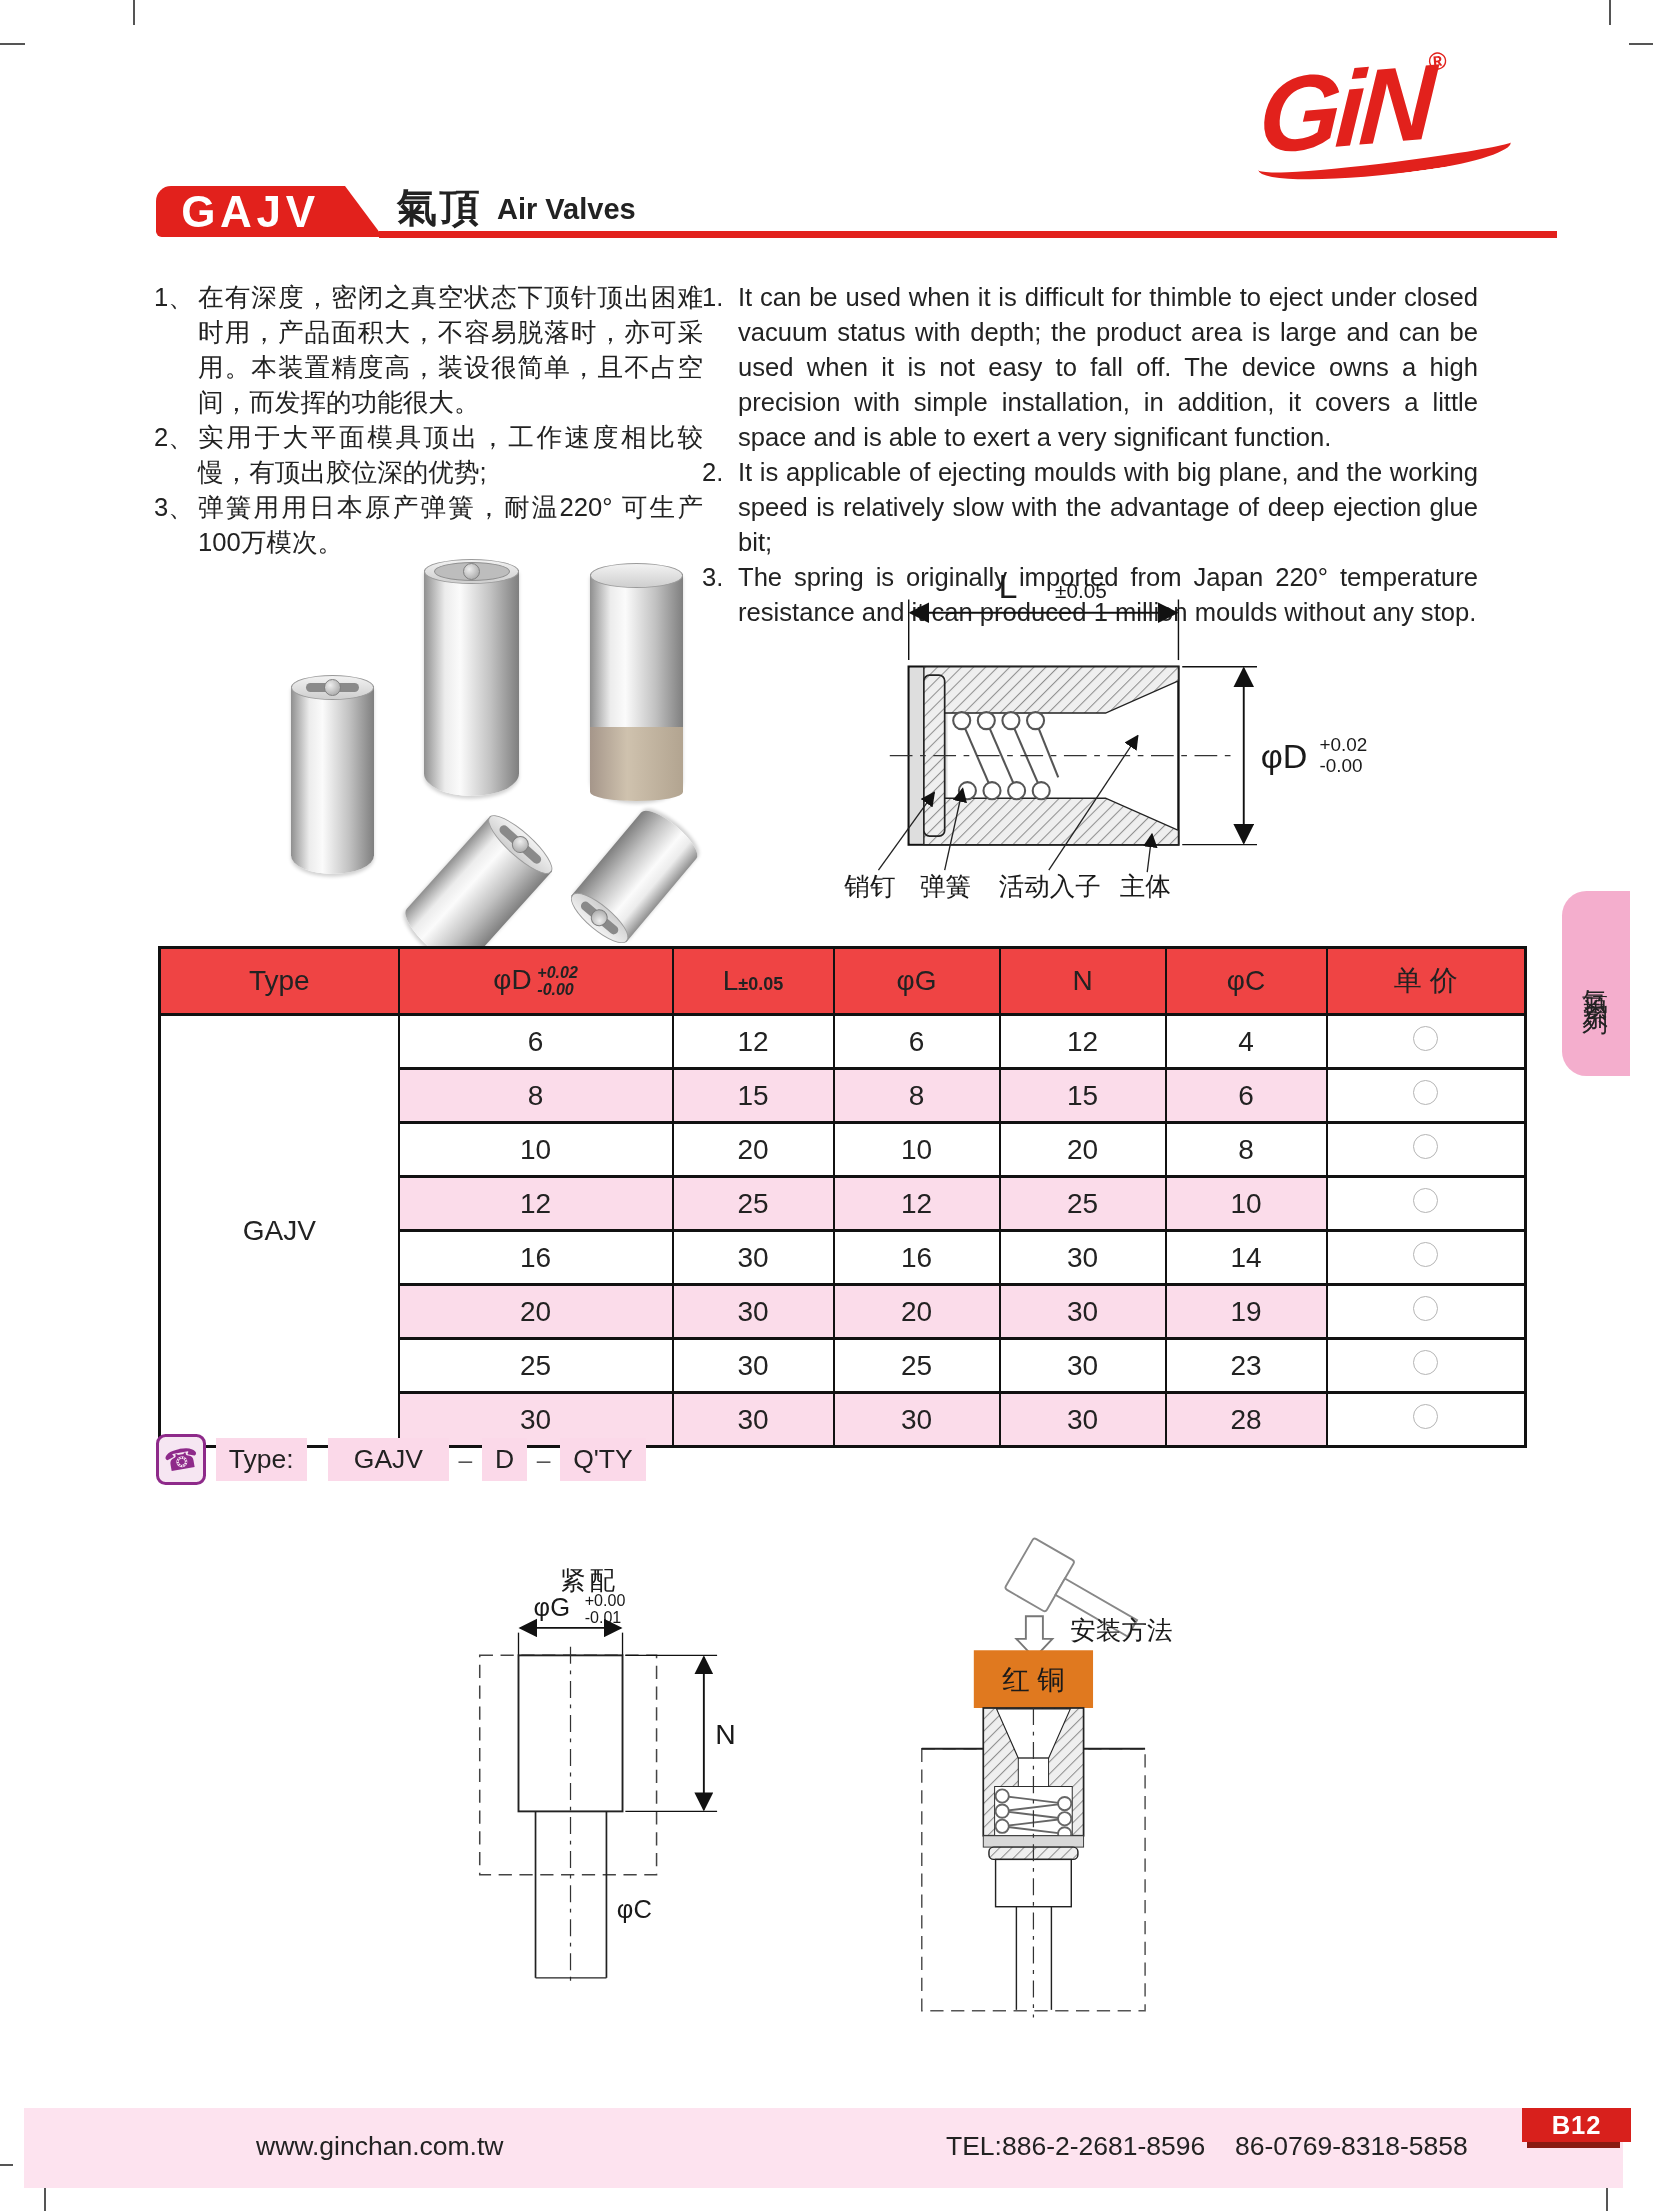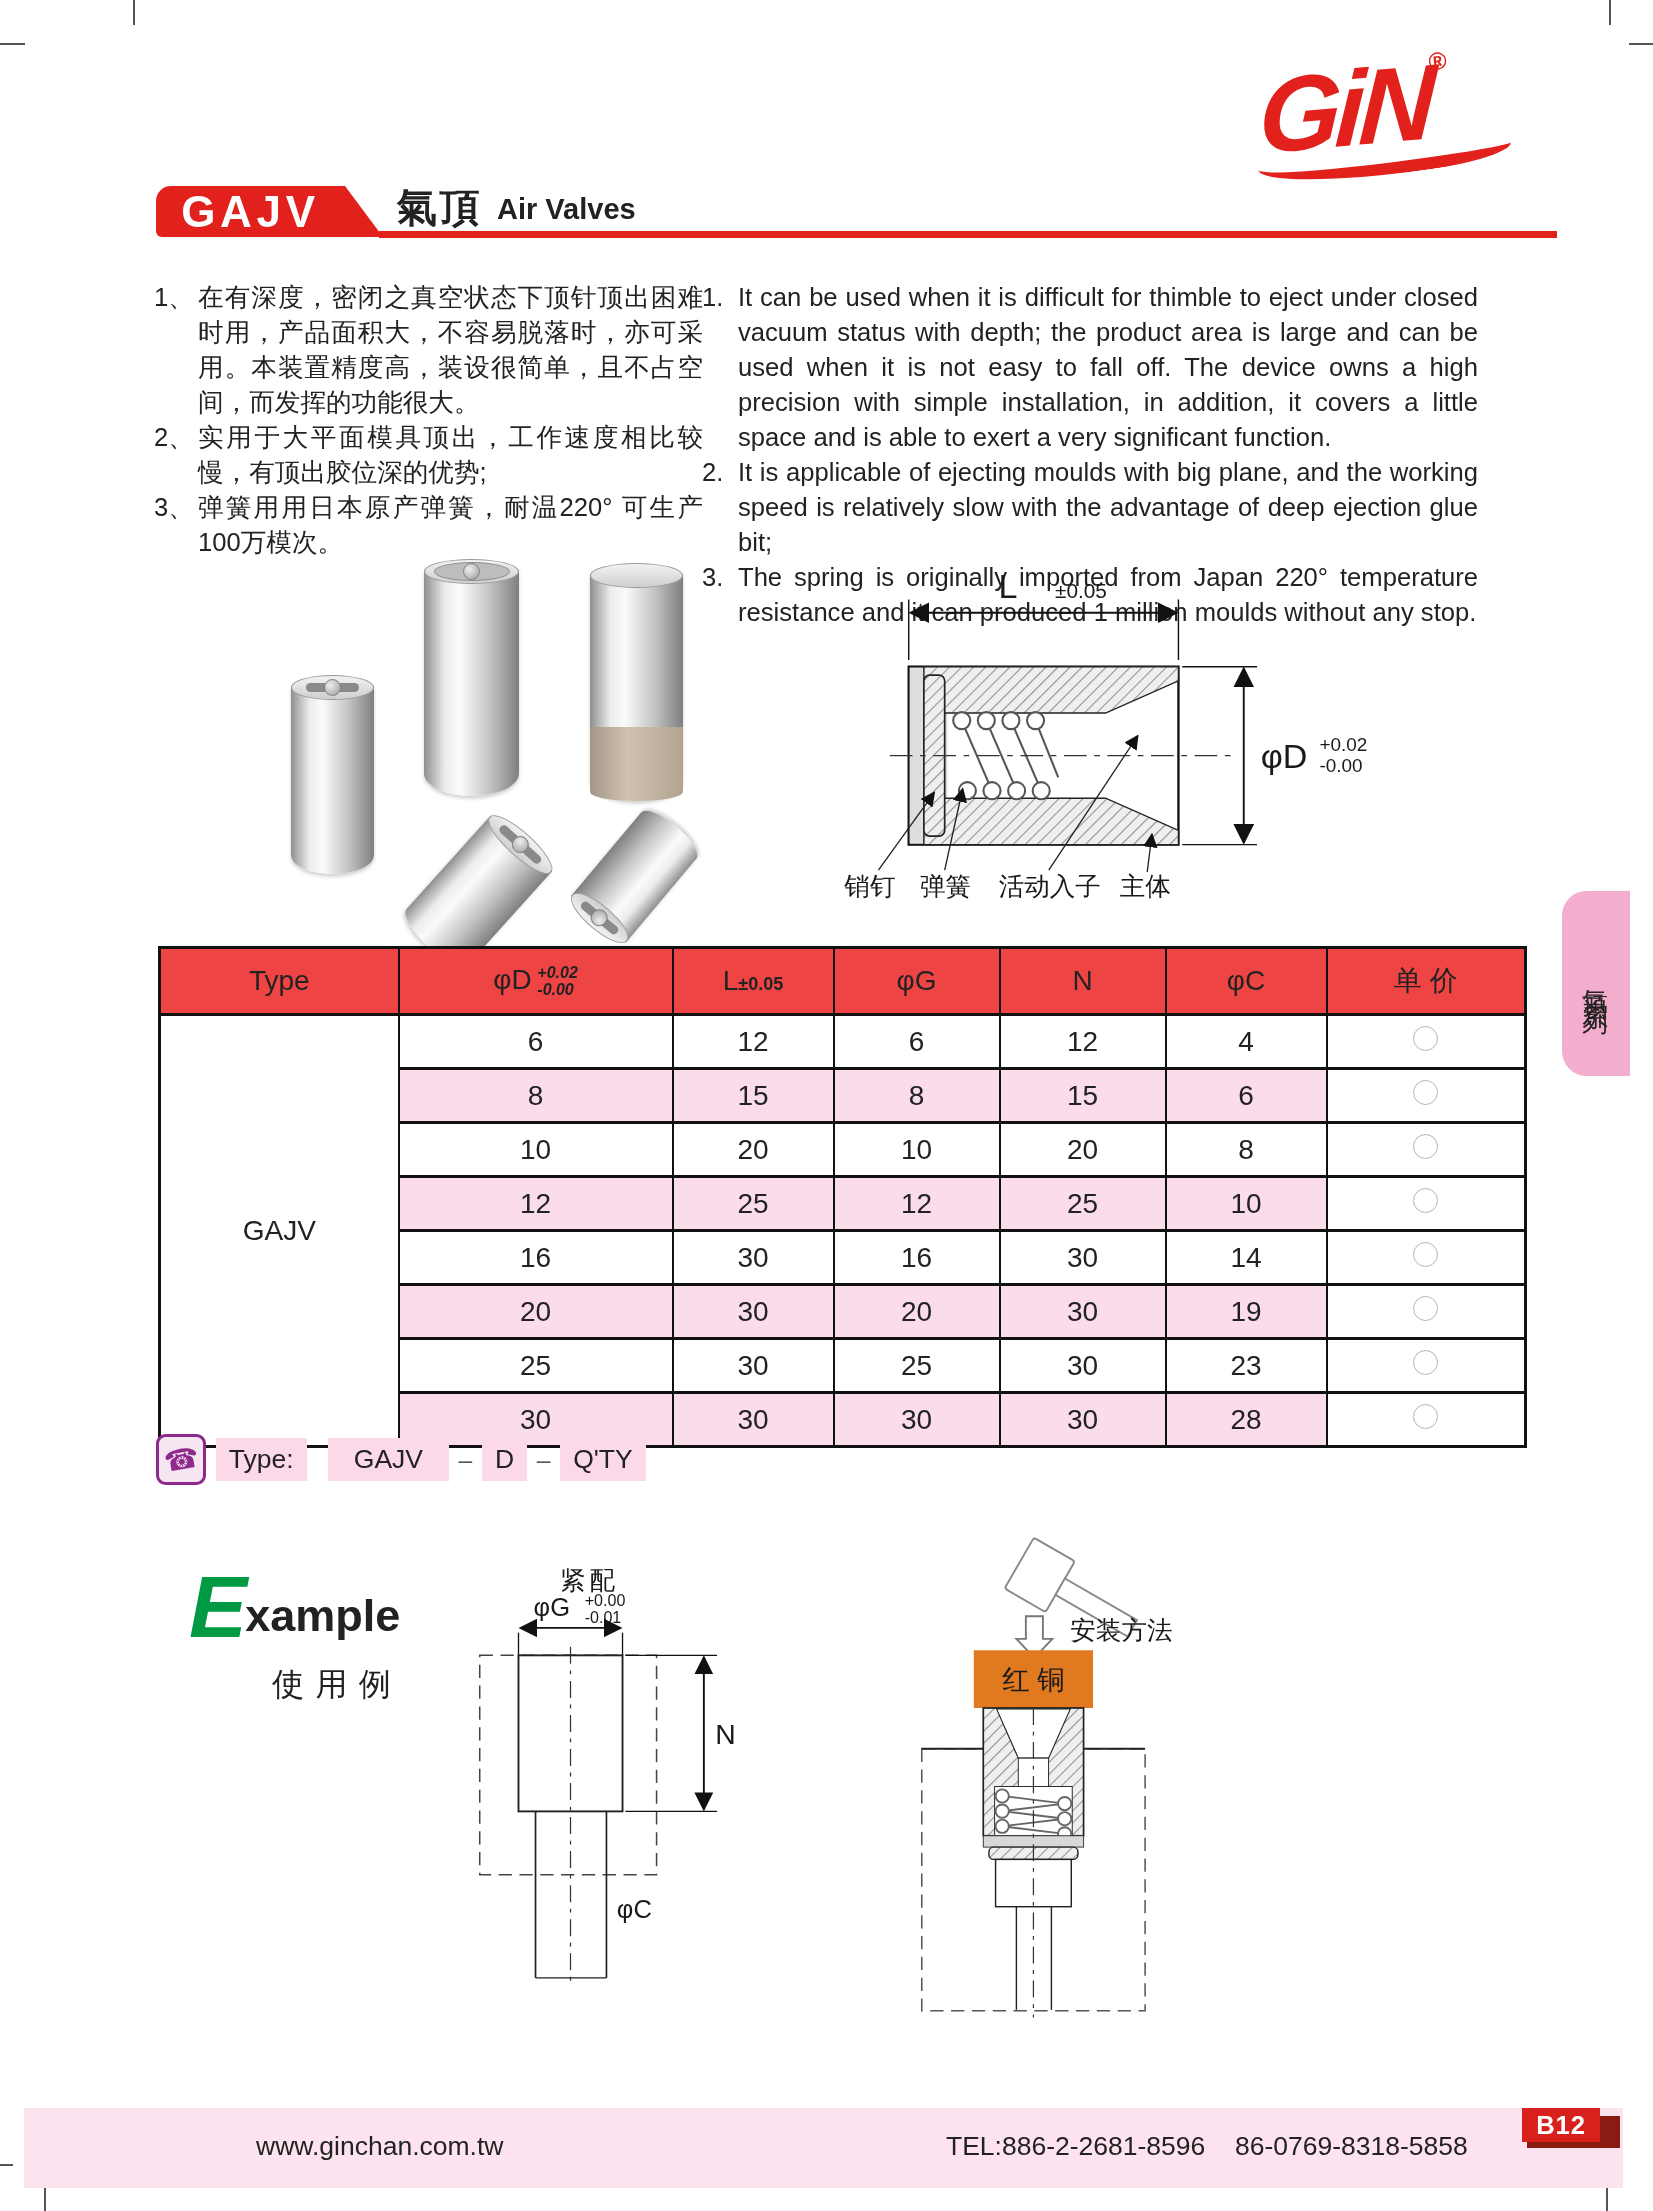--- a/index.html
+++ b/index.html
@@ -85,21 +85,21 @@
   #side-tab{position:absolute;left:1562px;top:891px;width:68px;height:185px;background:#f4aecd;
       border-radius:24.6px 0 0 24.6px;display:flex;align-items:center;justify-content:center;}
   #side-tab span{writing-mode:vertical-rl;text-orientation:upright;font-size:25.6px;color:#222;letter-spacing:6.6px;}
 
   
   #footer-bar{position:absolute;left:24px;top:2108px;width:1599px;height:80px;background:#fde3ef;}
   #footer-web{position:absolute;left:256px;top:2131px;font-size:26.5px;color:#222;}
   #footer-tel1{position:absolute;left:946px;top:2131px;font-size:26.5px;color:#222;}
   #footer-tel2{position:absolute;left:1235px;top:2131px;font-size:26.5px;color:#222;}
   #b12-shadow{position:absolute;left:1527px;top:2116px;width:93px;height:32px;background:#8a1a12;}
-  #b12{position:absolute;left:1522px;top:2108px;width:78px;height:34px;background:#d8201c;color:#fff;
+  #b12{position:absolute;left:1522px;top:2108px;width:109px;height:34px;background:#d8201c;color:#fff;
       font-weight:bold;font-size:25.6px;display:flex;align-items:center;justify-content:center;letter-spacing:0.9px;}
 
   svg{position:absolute;overflow:visible;}
   svg text{font-family:"Liberation Sans",sans-serif;fill:#1a1a1a;}
 </style>
 </head>
 <body>
 
 <div id="page">
 
@@ -347,24 +347,20 @@
         <span>☎</span>
       </div>
     <span class="obox lbl">Type:</span>
     <span class="obox p1">GAJV</span>
     <span class="osep">–</span>
     <span class="obox">D</span>
     <span class="osep">–</span>
     <span class="obox">Q'TY</span>
   </div>
 
-  <div id="ex-title">
-    <span class="e">E</span><span class="rest">xample</span>
-    <div class="sub">使用例</div>
-  </div>
 
   <svg id="diag-ex-left" style="left:454px;top:1557px;" width="303" height="435" viewBox="0 0 320 460">
     <defs>
       <marker id="ar2" viewBox="0 0 10 10" refX="9" refY="5" markerWidth="10" markerHeight="10" orient="auto-start-reverse">
         <path d="M0,0 L10,5 L0,10 z" fill="#111"></path>
       </marker>
     </defs>
     <text x="112" y="34" font-size="27" letter-spacing="4">紧配</text>
     <text x="84" y="62" font-size="27">φG</text>
     <text x="138" y="52" font-size="17">+0.00</text>

